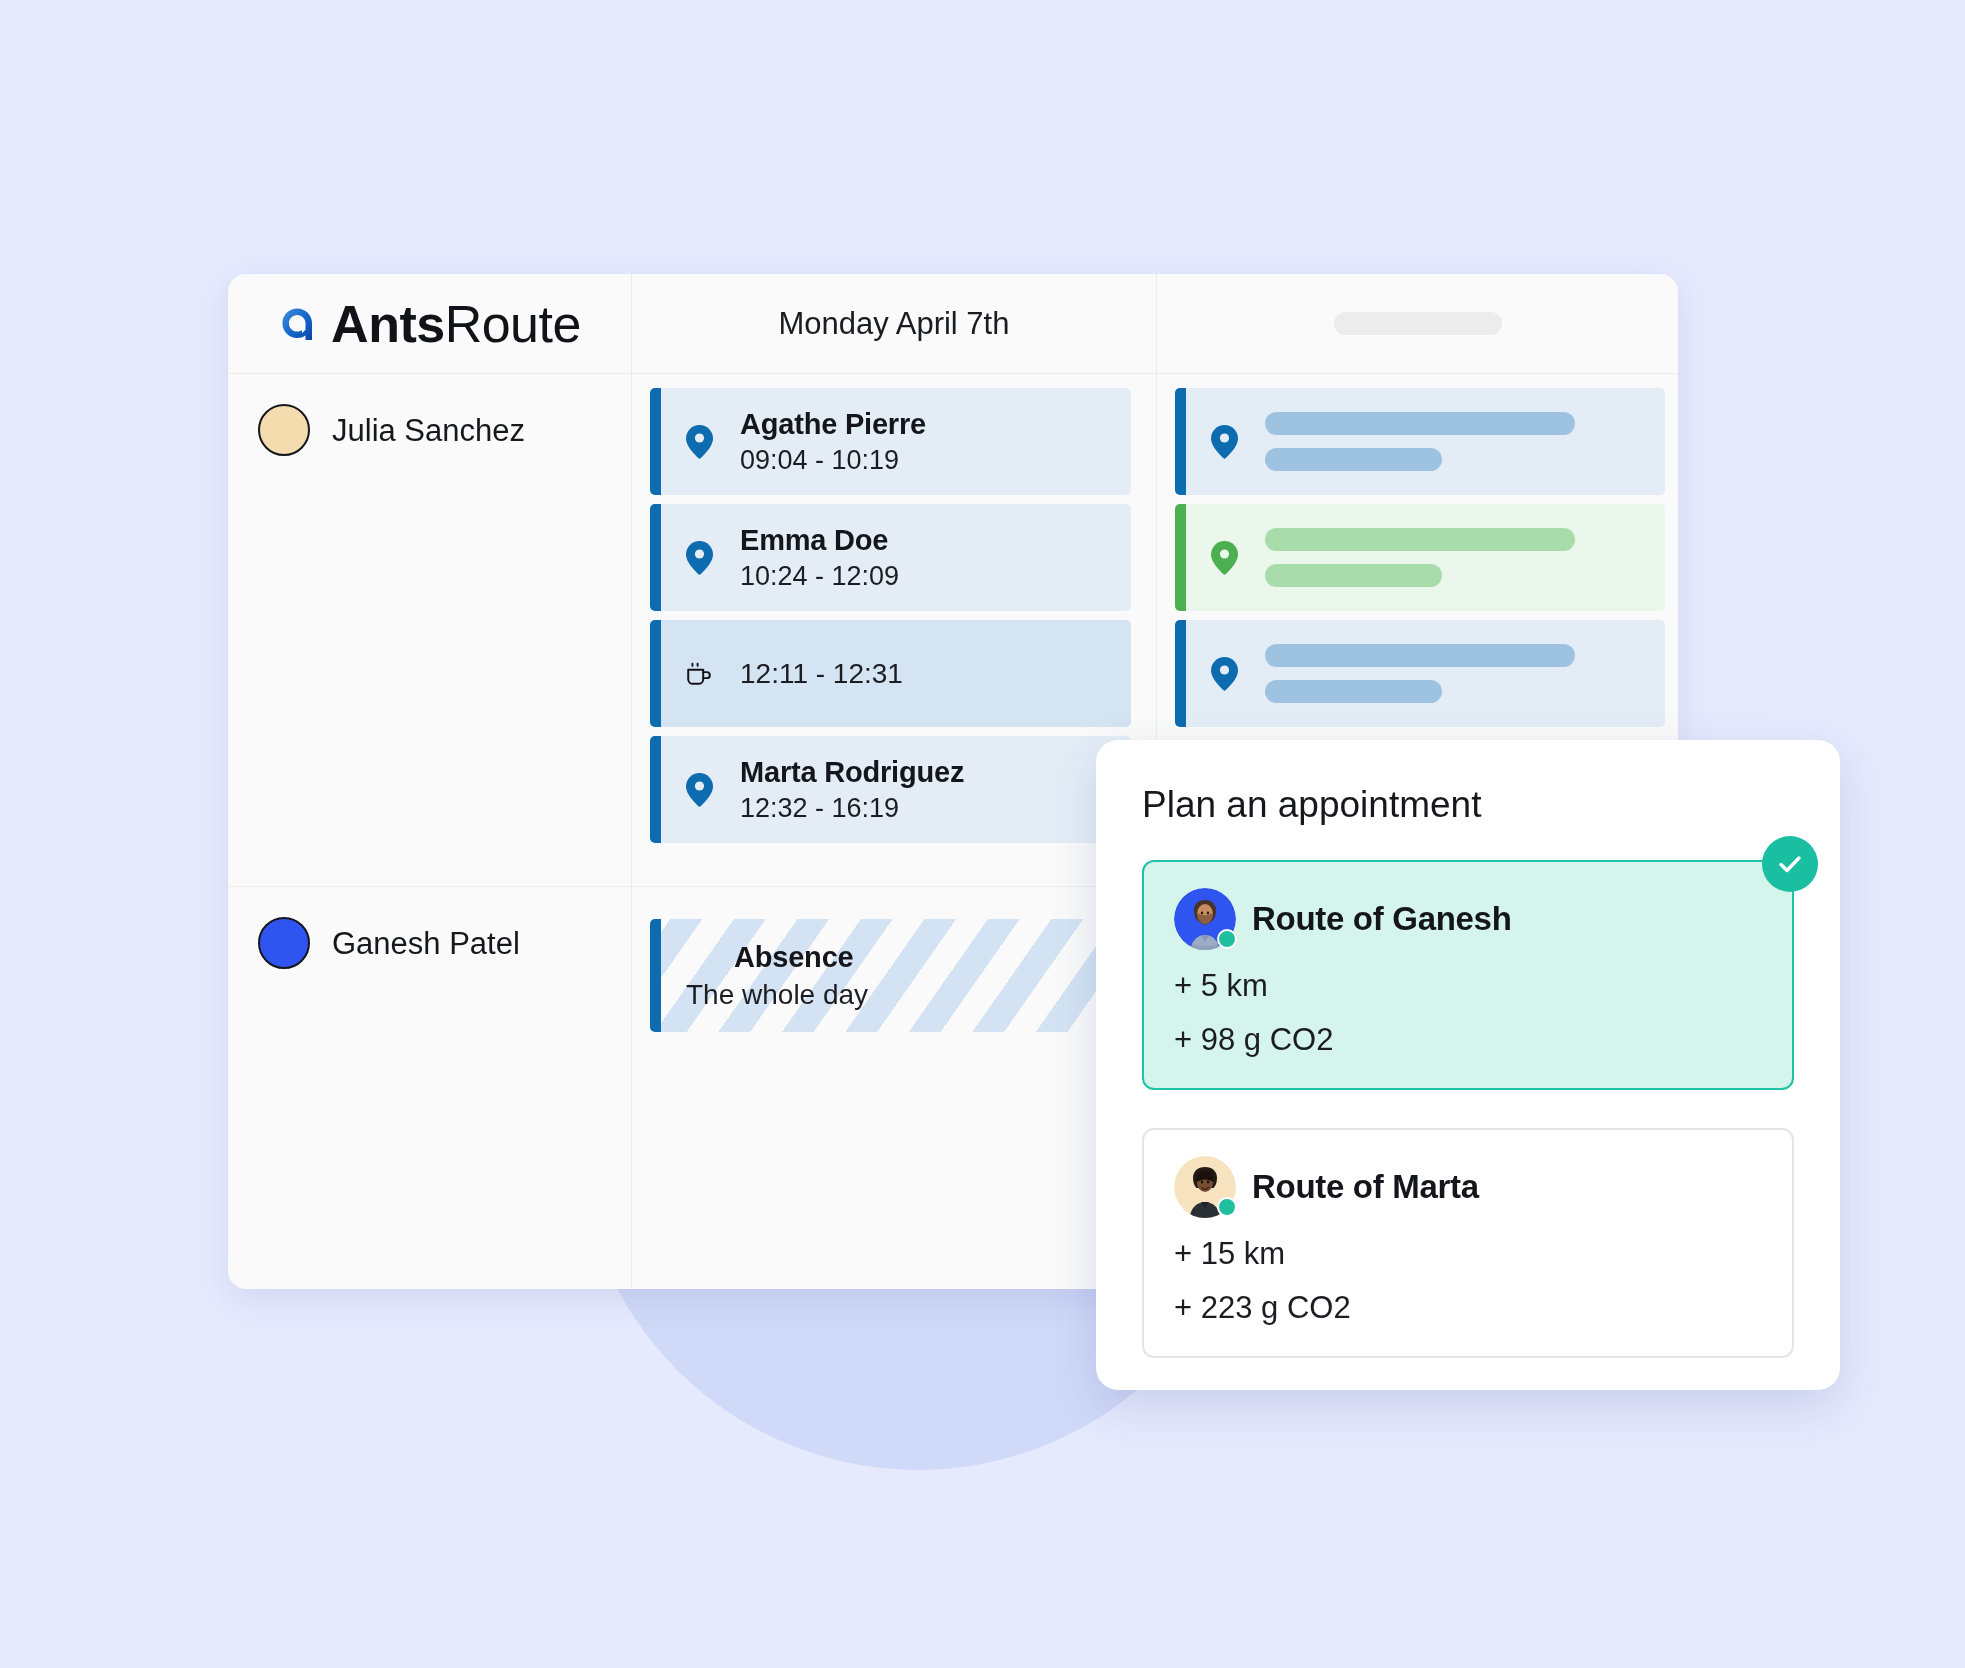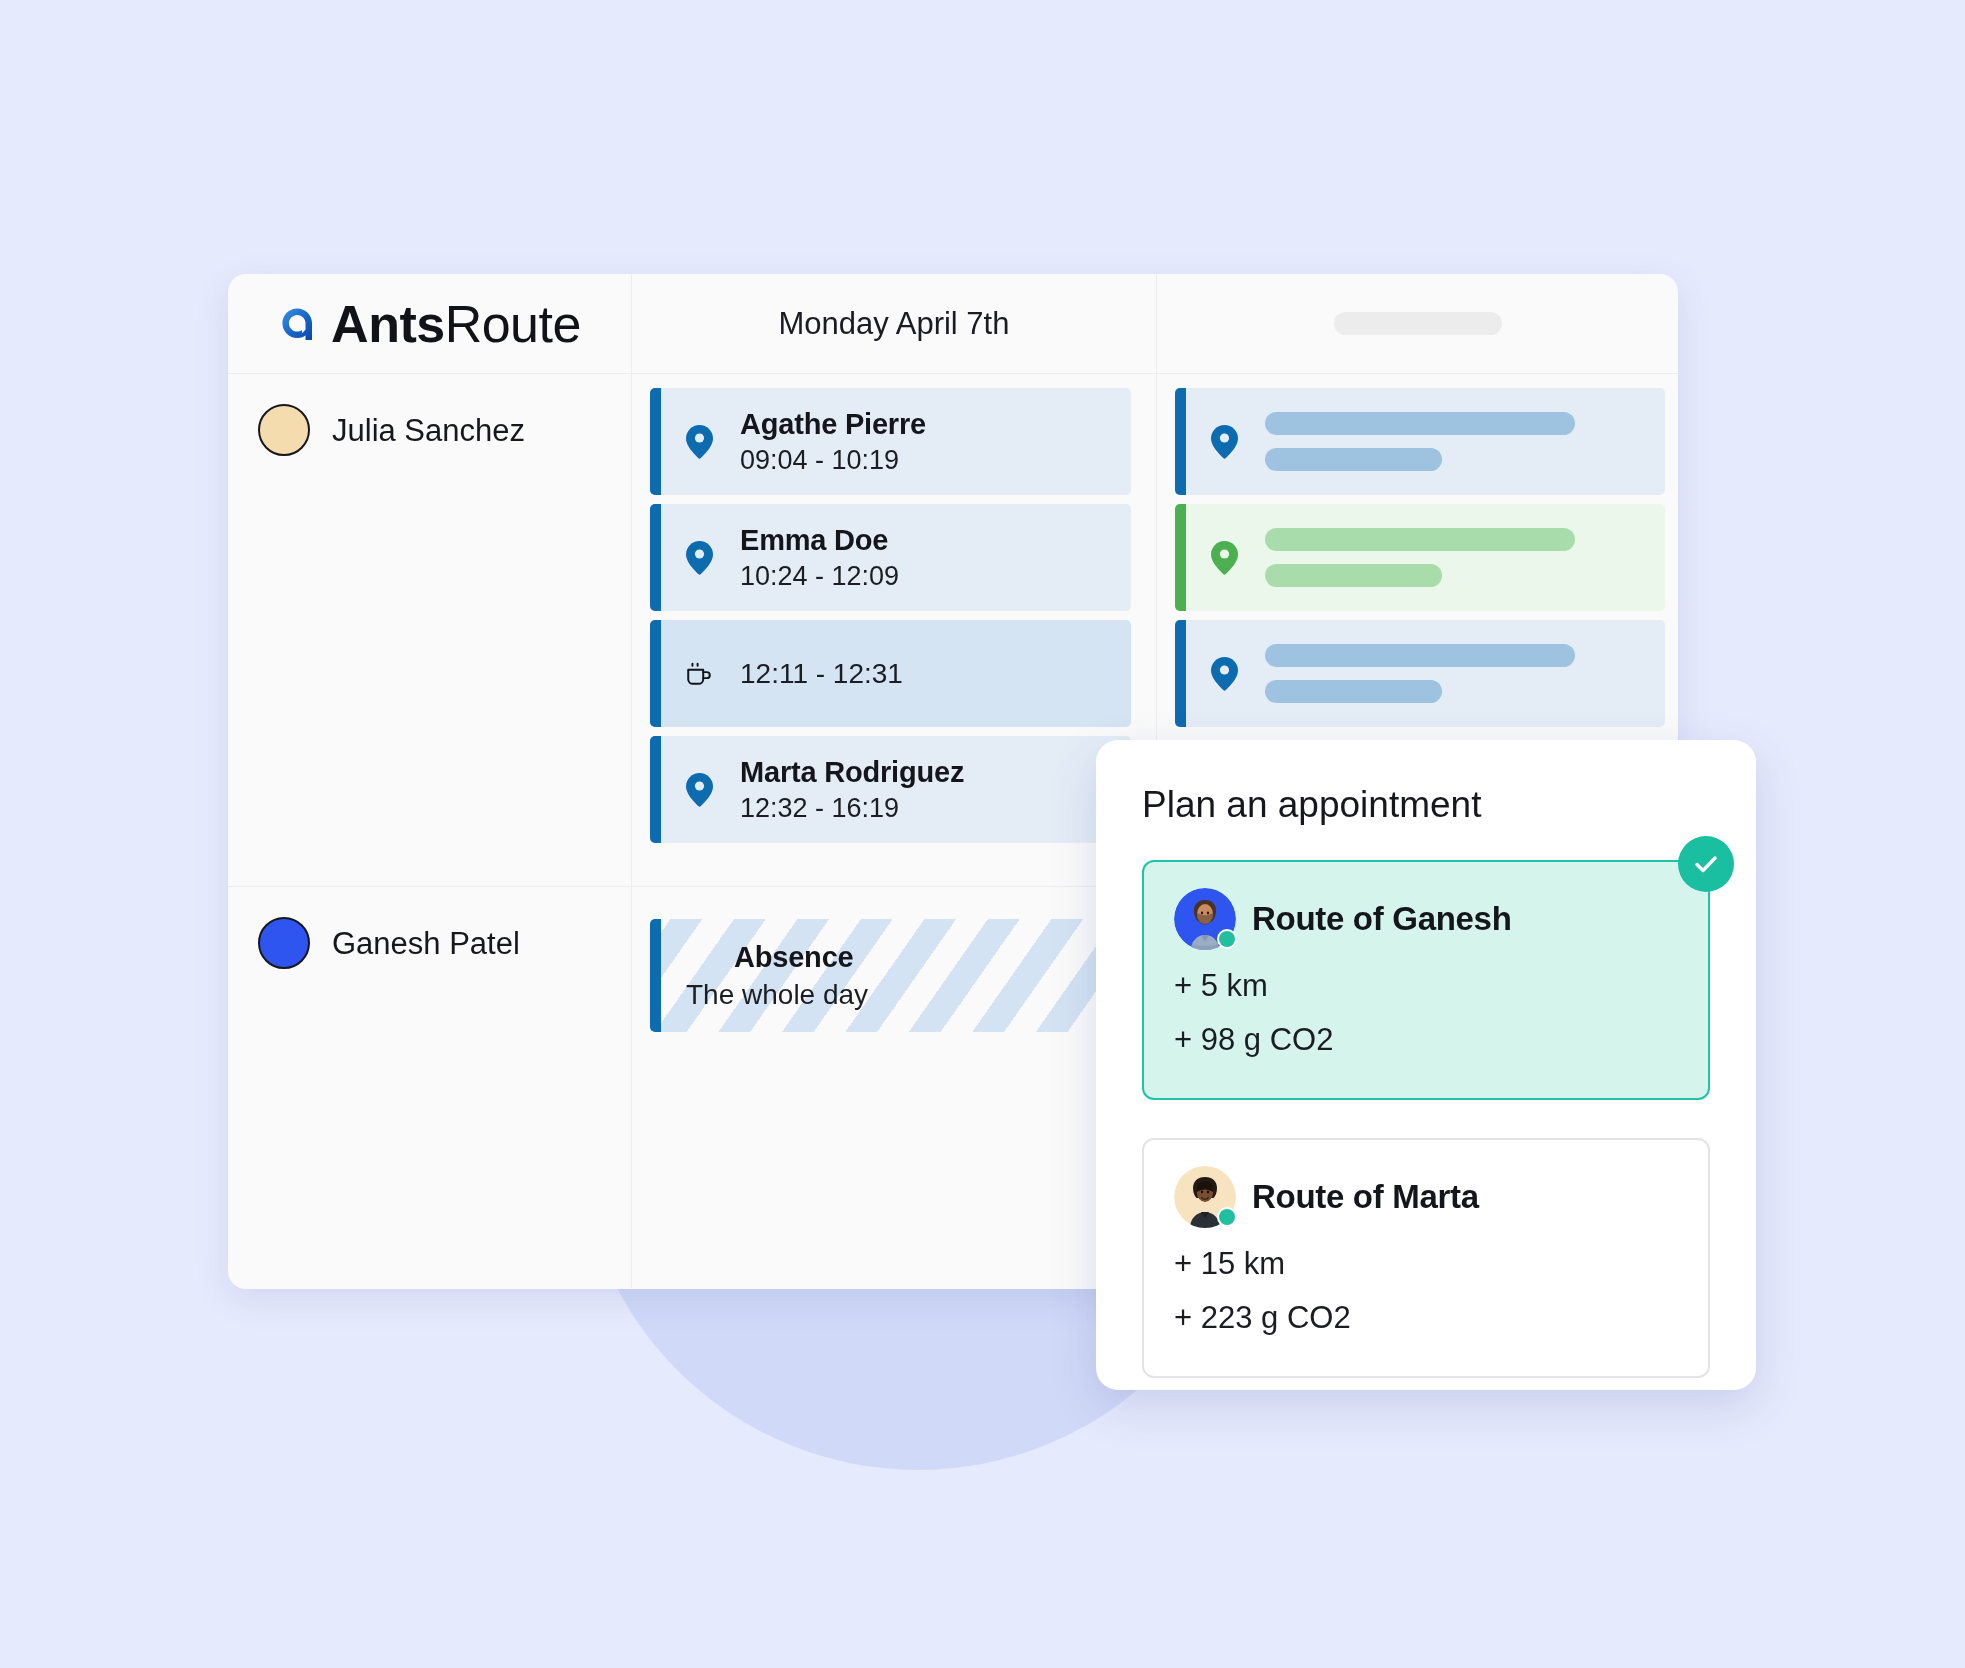--- a/index.html
+++ b/index.html
@@ -186,39 +186,39 @@
   #absence-sub   { font-size: 28px; color: #1b1d22; margin-top: 5px; }
 
   
   .col3-stack { padding: 14px 0 0 0; }
 
   
   #plan-popup {
     position: absolute;
     left: 1096px;
     top: 740px;
-    width: 660px;
+    width: 744px;
     height: 650px;
     background: #ffffff;
     border-radius: 22px;
     box-shadow: 0 16px 46px rgba(60, 80, 150, .17);
     padding: 44px 46px;
   }
   #plan-popup-title {
     font-size: 37px;
     color: #16181d;
     font-weight: 400;
     margin-bottom: 34px;
   }
 
   .route-option {
     position: relative;
     border: 2px solid #e4e4e8;
     border-radius: 12px;
-    padding: 26px 30px 40px 30px;
+    padding: 26px 30px 30px 30px;
     background: #ffffff;
   }
   .route-option.selected {
     border-color: #21c3a6;
     background: #d5f5ec;
   }
   .route-option + .route-option { margin-top: 38px; }
 
   .route-head { display: flex; align-items: center; gap: 16px; }
   .route-avatar {

